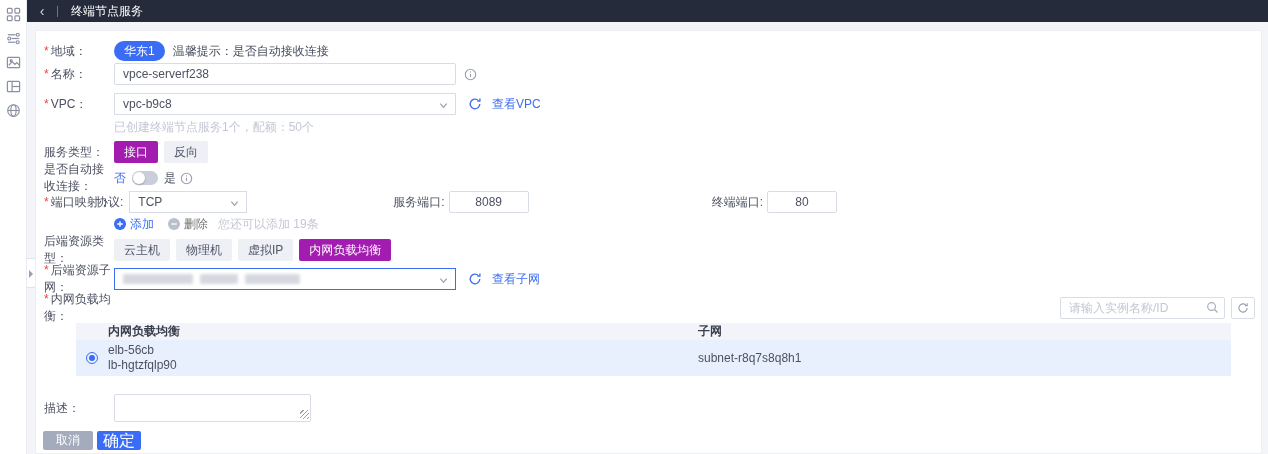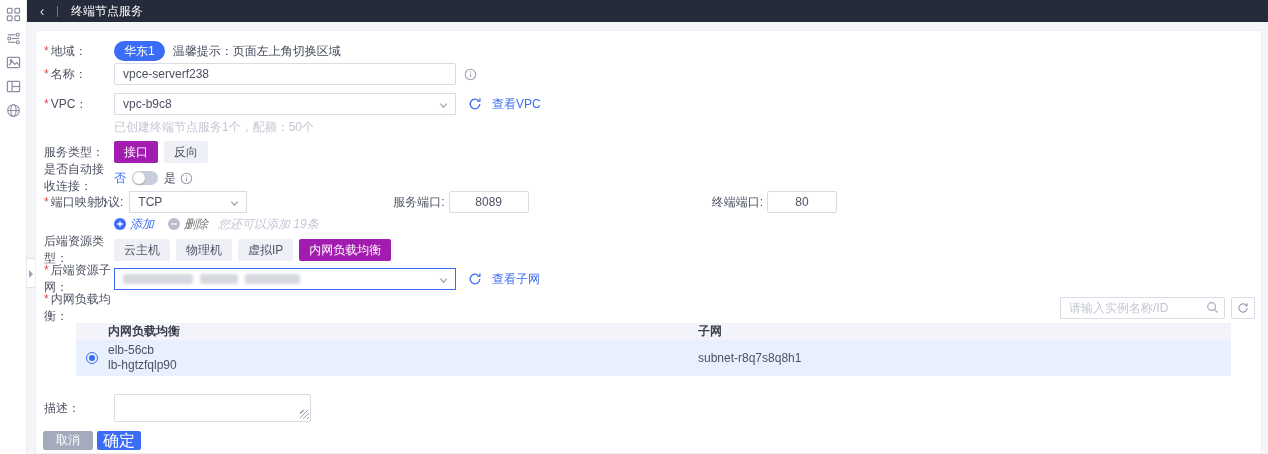--- a/index.html
+++ b/index.html
@@ -34,21 +34,21 @@
   .lbl { width:70px; flex:0 0 70px; font-size:12px; color:#4c5161; }
   .req { color:#e64545; margin-right:2px; }
 
   .r-region { height:20px; margin-bottom:2px; }
   .r-name { height:22px; margin-bottom:8px; }
   .r-vpc { height:22px; }
   .r-hint { height:14px; margin:4px 0 4px 0; padding-left:70px; color:#c3c7d3; }
   .r-stype { height:22px; margin:8px 0 8px 0; }
   .r-toggle { height:14px; margin-bottom:6px;align-items:center; }
   .r-port { height:22px; margin-bottom:4px; }
-  .r-addrow { height:14px; margin-bottom:8px; padding-left:70px;font-style:italic; }
+  .r-addrow { height:14px; margin-bottom:8px; padding-left:70px; }
   .r-btype { height:22px; margin-bottom:6px; }
   .r-subnet { height:24px; margin-bottom:6px; }
   .r-elb { height:22px; margin-bottom:4px; }
   .r-desc { margin-top:18px; height:28px; margin-bottom:8px; }
   .r-actions { height:20px; }
 
   .btn-primary-sm { background:#3b6cf5; color:#fff; border:none; border-radius:10px; height:20px;
     padding:0 10px; font-size:12px; cursor:pointer; font-family:inherit; }
   .tip-text { margin-left:8px; color:#454b5c; }
 
@@ -181,21 +181,21 @@
 
 <div class="page">
   <div class="collapse-tab"></div>
 
   <div class="card">
     <div class="card-body">
 
       <div class="row r-region">
         <span class="lbl"><span class="req">*</span><span>地域：</span></span>
         <button class="btn-primary-sm">华东1</button>
-        <span class="tip-text">温馨提示：页面左上角切换区域</span>
+        <span class="tip-text">温馨提示：是否自动接收连接</span>
       </div>
 
       <div class="row r-name">
         <span class="lbl"><span class="req">*</span><span>名称：</span></span>
         <input class="text-input" value="vpce-serverf238" style="">
         <span class="icon-after">
           <svg viewBox="0 0 14 14" fill="none" stroke="currentColor" stroke-width="1.2">
               <circle cx="7" cy="7" r="5.6"></circle>
               <path d="M7 6.4v3.4"></path>
               <circle cx="7" cy="4.2" r=".7" fill="currentColor" stroke="none"></circle>

